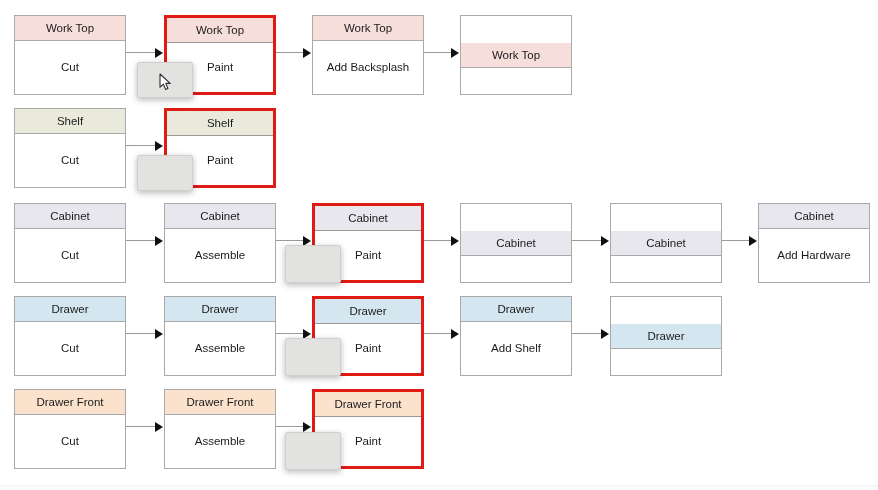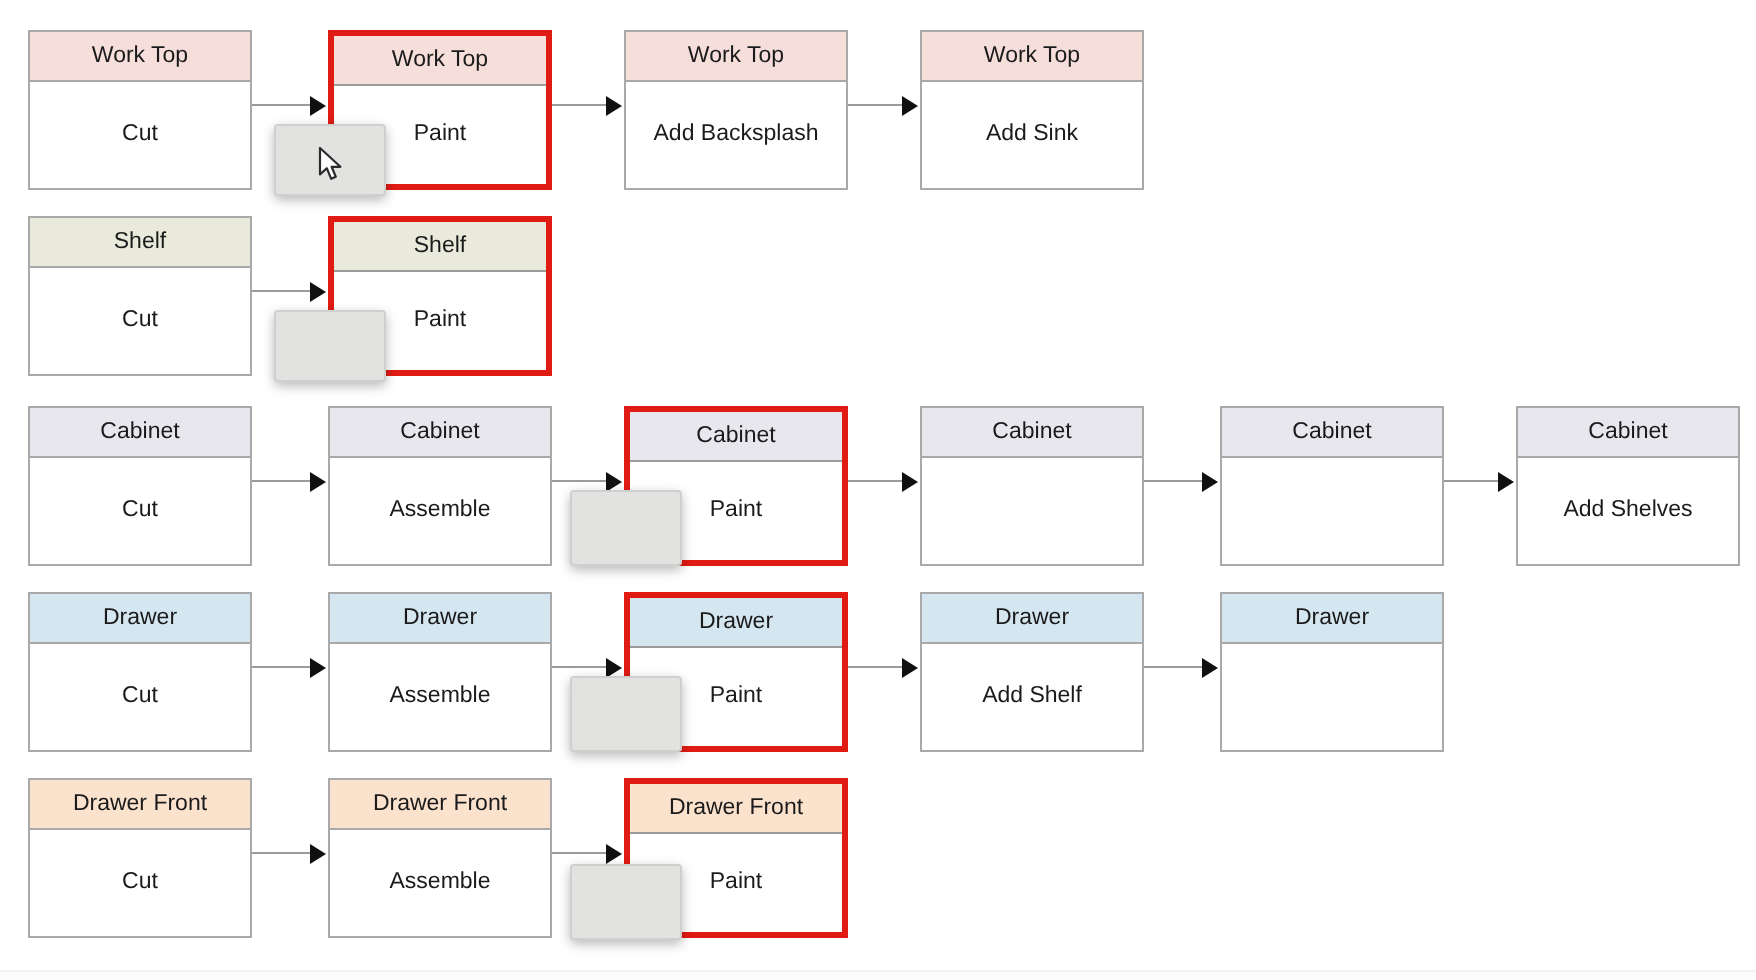--- a/index.html
+++ b/index.html
@@ -26,20 +26,21 @@
 
   
   .node {
     position: absolute;
     box-sizing: border-box;
     background: #ffffff;
     border: 1px solid #a9a9a9;
     display: flex;
     flex-direction: column;
     z-index: 3;
+    justify-content: center;
   }
   .node .hdr {
     box-sizing: border-box;
     height: 25px;
     line-height: 24px;
     text-align: center;
     font-size: 11.5px;
     color: #1b1b1b;
     border-bottom: 1px solid #a9a9a9;
     overflow: hidden;
@@ -126,21 +127,20 @@
     <div class="conn" style="left: 276px; top: 52px; width: 30px;"></div>
     <div class="arrowhead" style="left: 303px; top: 48px;"></div>
     <div class="node" style="left: 312px; top: 15px; width: 112px; height: 80px;">
       <div class="hdr" style="background: rgb(246, 222, 219);">Work Top</div>
       <div class="body">Add Backsplash</div>
     </div>
     <div class="conn" style="left: 424px; top: 52px; width: 30px;"></div>
     <div class="arrowhead" style="left: 451px; top: 48px;"></div>
     <div class="node" style="left: 460px; top: 15px; width: 112px; height: 80px;">
       <div class="hdr" style="background: rgb(246, 222, 219);">Work Top</div>
-      <div class="body">Add Sink</div>
     </div>
     <div class="node" style="left: 14px; top: 108px; width: 112px; height: 80px;">
       <div class="hdr" style="background: rgb(234, 234, 220);">Shelf</div>
       <div class="body">Cut</div>
     </div>
     <div class="conn" style="left: 126px; top: 145px; width: 32px;"></div>
     <div class="arrowhead" style="left: 155px; top: 141px;"></div>
     <div class="node sel" style="left: 164px; top: 108px; width: 112px; height: 80px;">
       <div class="hdr" style="background: rgb(234, 234, 220);">Shelf</div>
       <div class="body">Paint</div>
@@ -168,21 +168,21 @@
     </div>
     <div class="conn" style="left: 572px; top: 240px; width: 32px;"></div>
     <div class="arrowhead" style="left: 601px; top: 236px;"></div>
     <div class="node" style="left: 610px; top: 203px; width: 112px; height: 80px;">
       <div class="hdr" style="background: rgb(232, 231, 238);">Cabinet</div>
     </div>
     <div class="conn" style="left: 722px; top: 240px; width: 30px;"></div>
     <div class="arrowhead" style="left: 749px; top: 236px;"></div>
     <div class="node" style="left: 758px; top: 203px; width: 112px; height: 80px;">
       <div class="hdr" style="background: rgb(232, 231, 238);">Cabinet</div>
-      <div class="body">Add Shelves</div>
+      <div class="body">Add Hardware</div>
     </div>
     <div class="node" style="left: 14px; top: 296px; width: 112px; height: 80px;">
       <div class="hdr" style="background: rgb(212, 230, 239);">Drawer</div>
       <div class="body">Cut</div>
     </div>
     <div class="conn" style="left: 126px; top: 333px; width: 32px;"></div>
     <div class="arrowhead" style="left: 155px; top: 329px;"></div>
     <div class="node" style="left: 164px; top: 296px; width: 112px; height: 80px;">
       <div class="hdr" style="background: rgb(212, 230, 239);">Drawer</div>
       <div class="body">Assemble</div>

